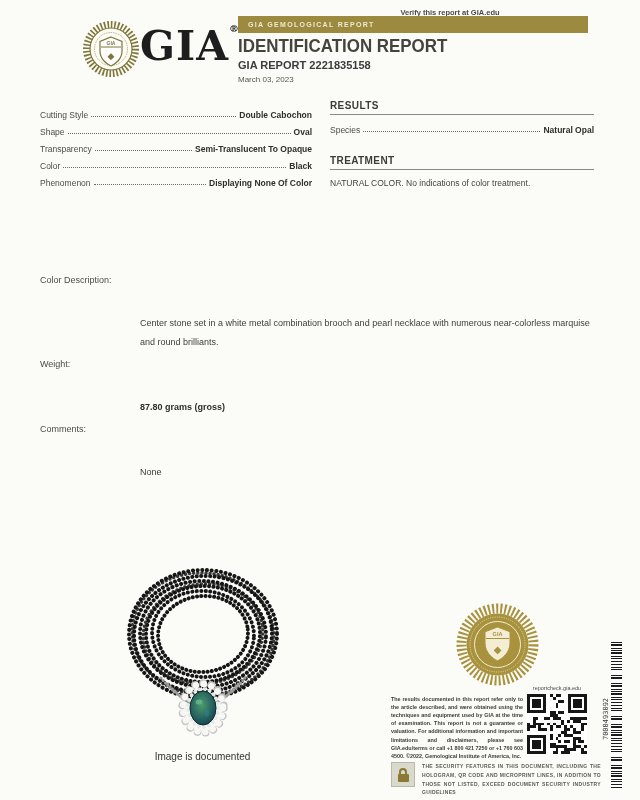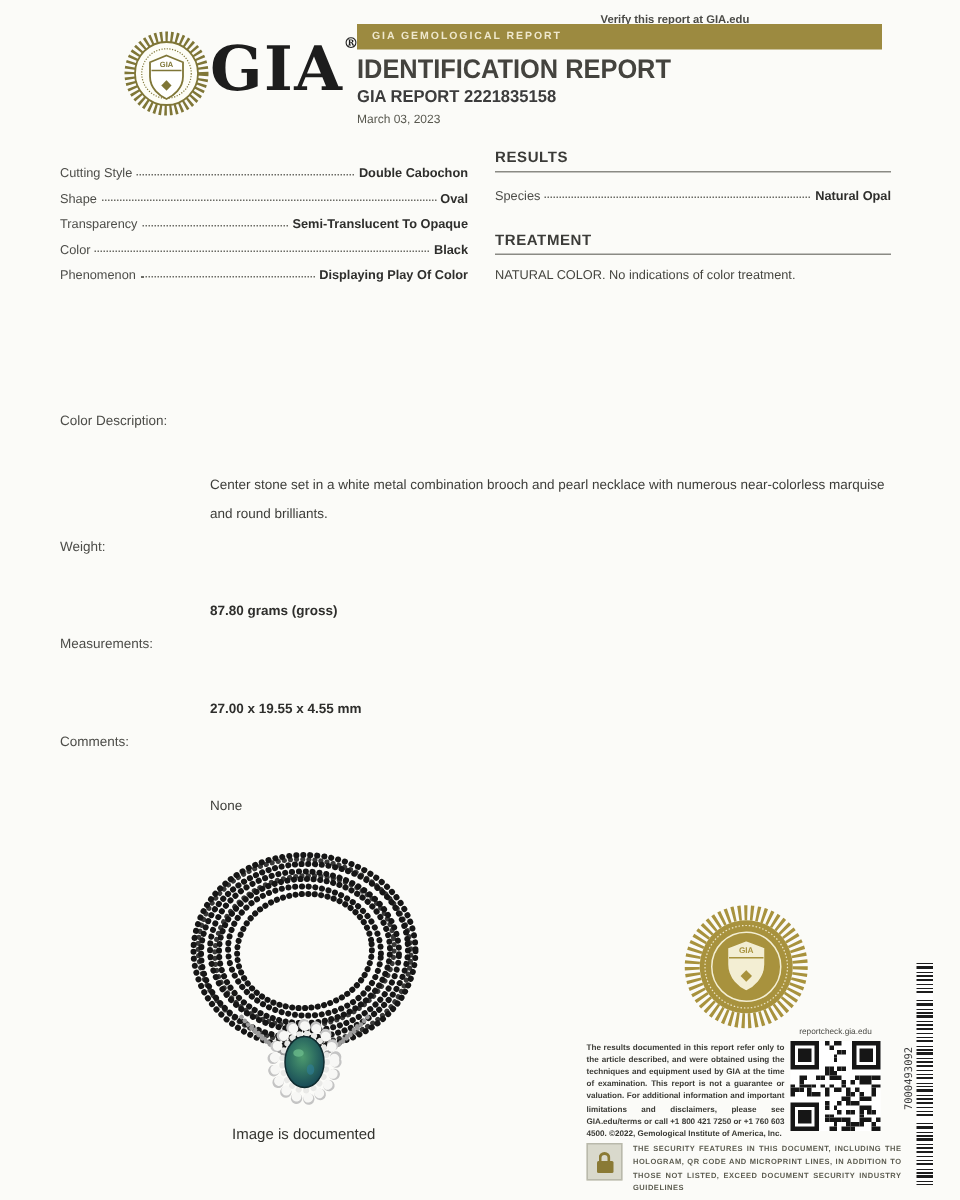--- a/index.html
+++ b/index.html
@@ -124,21 +124,21 @@
         <span class="val">Semi-Translucent To Opaque</span>
     </div>
     <div class="lrow">
       <span class="lbl">Color</span>
         <span class="dots"></span>
         <span class="val">Black</span>
     </div>
     <div class="lrow">
       <span class="lbl">Phenomenon</span>
         <span class="dots"></span>
-        <span class="val">Displaying Play Of Color</span>
+        <span class="val">Displaying None Of Color</span>
     </div>
   </div>
 </div>
 
 <div class="col col-right">
   <div class="sec-head">RESULTS</div>
   <div class="rows">
     <div class="lrow">
       <span class="lbl">Species</span>
         <span class="dots"></span>
@@ -152,24 +152,20 @@
 </div>
 
 <div class="item-block">
   <div class="item-row">
     <span class="ilbl">Color Description:</span>
     <span class="ival">Center stone set in a white metal combination brooch and pearl necklace with numerous near-colorless marquise and round brilliants.</span>
   </div>
   <div class="item-row">
     <span class="ilbl">Weight:</span>
     <span class="ival v-bold">87.80 grams (gross)</span>
-  </div>
-  <div class="item-row">
-    <span class="ilbl">Measurements:</span>
-    <span class="ival v-bold">27.00 x 19.55 x 4.55 mm</span>
   </div>
   <div class="item-row">
     <span class="ilbl">Comments:</span>
     <span class="ival">None</span>
   </div>
 </div>
 
 <div class="figure">
   <svg width="215" height="192" viewBox="0 0 215 192">
     <defs>

